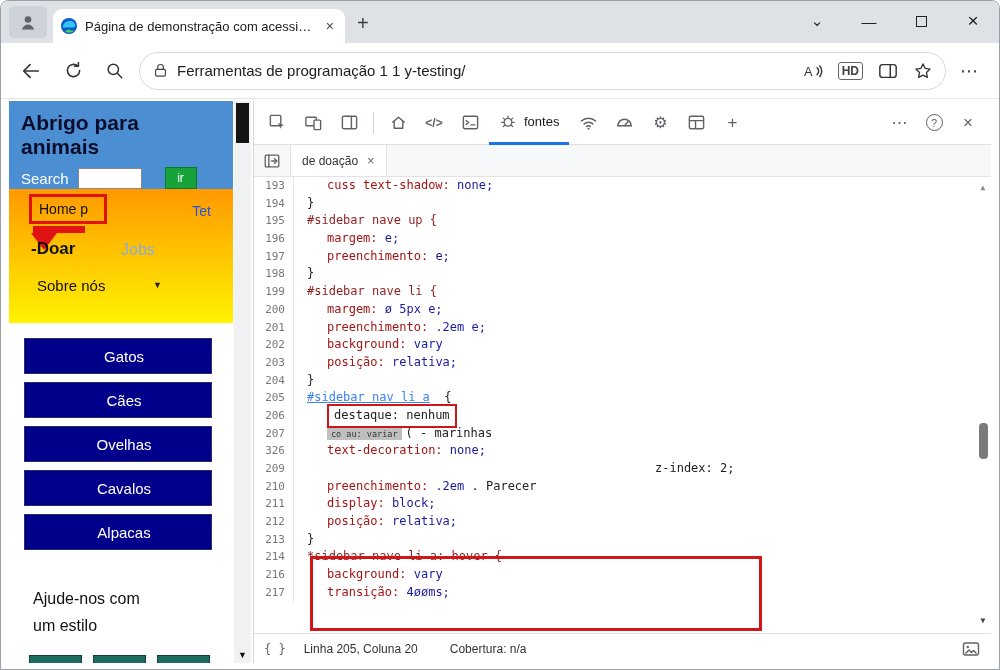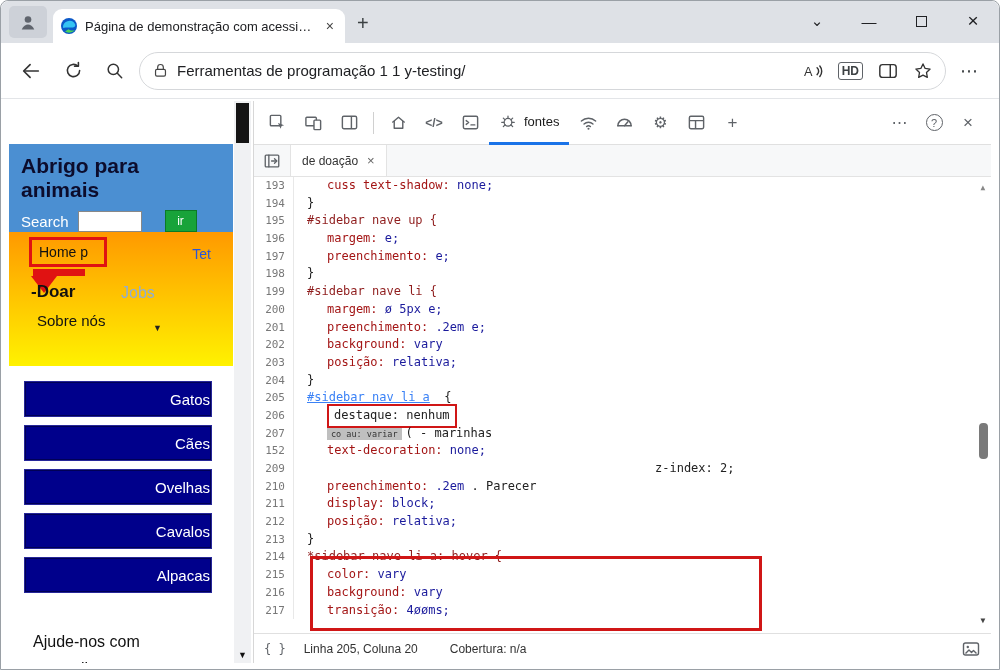--- a/index.html
+++ b/index.html
@@ -34,45 +34,45 @@
   .hd-badge { font-size:12px; font-weight:bold; color:#3c4043; border:1.5px solid #5f6368;
     border-radius:3px; padding:1px 3px; }
   .addr-icons { display:flex; align-items:center; gap:14px; }
   .navmore { font-size:18px; color:#3c4043; padding:0 8px; letter-spacing:1px; }
 
   
   .content { flex:1; display:flex; padding:2px 8px 6px 8px; background:#fff; min-height:0; }
 
   
   .page { width:224px; flex:none; display:flex; flex-direction:column; overflow:hidden; }
-  .p-header { height:88px; background:#4b8fd2; padding:10px 12px 0 12px; flex:none;margin-top:43px; }
+  .p-header { height:88px; background:#4b8fd2; padding:10px 12px 0 12px; flex:none; }
   .p-title { font-size:21px; font-weight:bold; color:#0c0c2c; letter-spacing:0; }
   .p-search { margin-top:8px; display:flex; align-items:center; gap:9px; }
   .p-search-label { color:#fff; font-size:15px; }
   .sinput { width:64px; height:21px; border:1px solid #888; background:#fff; }
   .go { width:32px; height:22px; background:#18a33a; border:1px solid #0c7a26; color:#fff;
     font-size:12px; margin-left:14px; }
   .p-nav { height:134px; flex:none; position:relative;
     background:linear-gradient(180deg,#ff9900 0%,#ffc400 48%,#fff200 100%); font-size:14px; color:#111; }
   .n-home { position:absolute; left:30px; top:12px; }
   .n-pet  { position:absolute; right:22px; top:14px; color:#2a55d8; }
   .n-doar { position:absolute; left:22px; top:50px; font-size:17px; font-weight:bold; }
   .n-jobs { position:absolute; left:112px; top:52px; font-size:16px; color:#8fadd6; }
-  .n-about{ position:absolute; left:28px; top:80px; font-size:15px; }
+  .n-about{ position:absolute; left:28px; top:88px; font-size:15px; }
   .n-arrow{ position:absolute; left:144px; top:91px; font-size:9px; color:#222; }
   .red-box { position:absolute; left:20px; top:5px; width:78px; height:30px;
     border:3px solid #e01212; }
   .red-bar { position:absolute; left:24px; top:37px; width:52px; height:7px; background:#e01212; }
   .red-tri { position:absolute; left:22px; top:44px; width:0; height:0;
     border-left:13px solid transparent; border-right:13px solid transparent;
     border-top:17px solid #e01212; }
   .p-cats { margin:16px 0 0 16px; }
   .cat { display:block; width:186px; height:34px; margin-bottom:10px; background:#00008b;
     border:1px solid #000055; outline:1px solid #26269a; color:#fff; font-size:15px;
-    text-align:right; padding-left:12px; font-family:"Liberation Sans",sans-serif; }
+    text-align:center; padding-left:12px; font-family:"Liberation Sans",sans-serif; }
   .p-help { margin:26px 0 0 24px; font-size:16px; line-height:27px; color:#111; }
   .p-amounts { margin:16px 0 0 20px; display:flex; gap:11px; }
   .amt { width:53px; height:26px; background:#1d6b62; border:1px solid #113f3a; color:#fff;
     font-size:13px; font-family:"Liberation Sans",sans-serif; }
 
   
   .pscroll { width:17px; flex:none; background:#f0f1f3; position:relative; margin-left:1px; }
   .pthumb { position:absolute; top:2px; left:2px; width:13px; height:40px; background:#141414; }
   .psdown { position:absolute; bottom:3px; width:100%; text-align:center; font-size:9px; color:#111; }
 
@@ -436,21 +436,21 @@
             </div>
             <div class="cl">
               <span class="g">206</span>
               <span class="ct ind1"><span class="sg-r">destaque: nenhum</span></span>
             </div>
             <div class="cl">
               <span class="g">207</span>
               <span class="ct ind1"><span class="sg-chip">co au: variar</span><span class="sg-b">( - marinhas</span></span>
             </div>
             <div class="cl">
-              <span class="g">152</span>
+              <span class="g">326</span>
               <span class="ct ind1"><span class="sg-p">text-decoration: </span><span class="sg-v">none;</span></span>
             </div>
             <div class="cl">
               <span class="g">209</span>
               <span class="ct ind1"><span class="sg-zr">z-index: 2;</span></span>
             </div>
             <div class="cl">
               <span class="g">210</span>
               <span class="ct ind1"><span class="sg-p">preenchimento: </span><span class="sg-v">.2em</span><span class="sg-b"> . Parecer</span></span>
             </div>
@@ -462,24 +462,20 @@
               <span class="g">212</span>
               <span class="ct ind1"><span class="sg-p">posição: </span><span class="sg-v">relativa;</span></span>
             </div>
             <div class="cl">
               <span class="g">213</span>
               <span class="ct ind0"><span class="sg-b">}</span></span>
             </div>
             <div class="cl">
               <span class="g">214</span>
               <span class="ct ind0"><span class="sg-s">*sidebar nave li a: hover {</span></span>
-            </div>
-            <div class="cl">
-              <span class="g">215</span>
-              <span class="ct ind1"><span class="sg-p">color: </span><span class="sg-v">vary</span></span>
             </div>
             <div class="cl">
               <span class="g">216</span>
               <span class="ct ind1"><span class="sg-p">background: </span><span class="sg-v">vary</span></span>
             </div>
             <div class="cl">
               <span class="g">217</span>
               <span class="ct ind1"><span class="sg-p">transição: </span><span class="sg-v">4øøms;</span></span>
             </div>
             <div class="ann-box" style="top: 379px; height: 75px;"></div>

